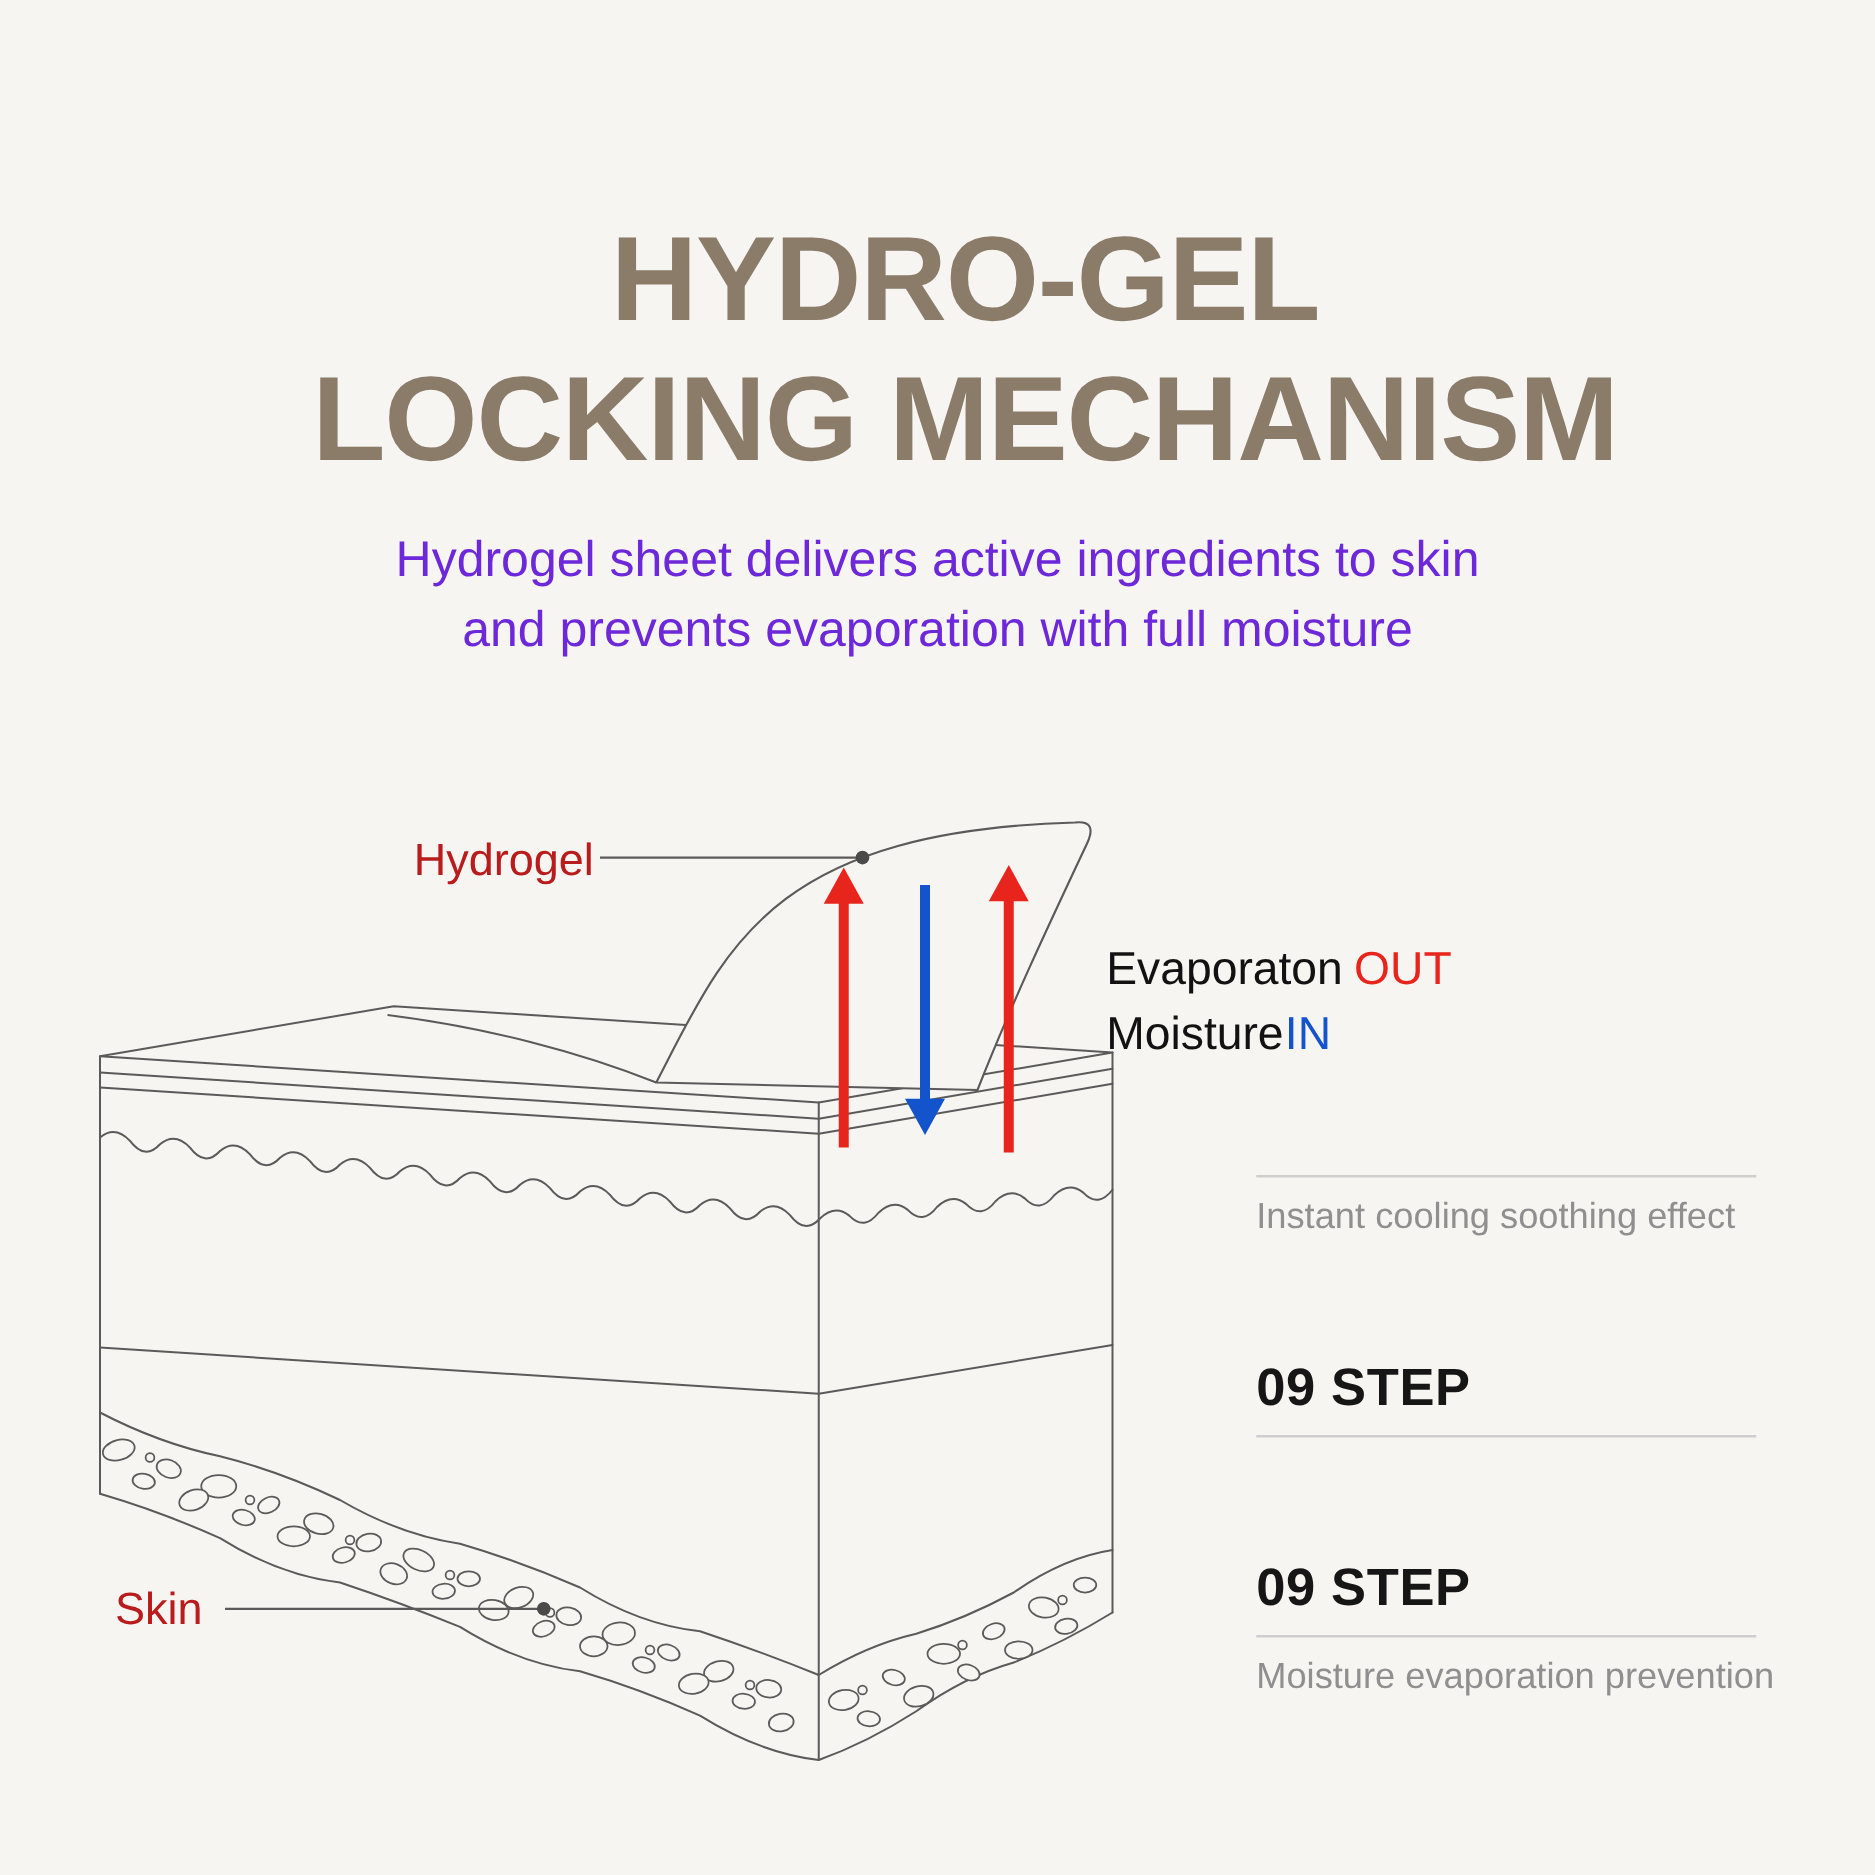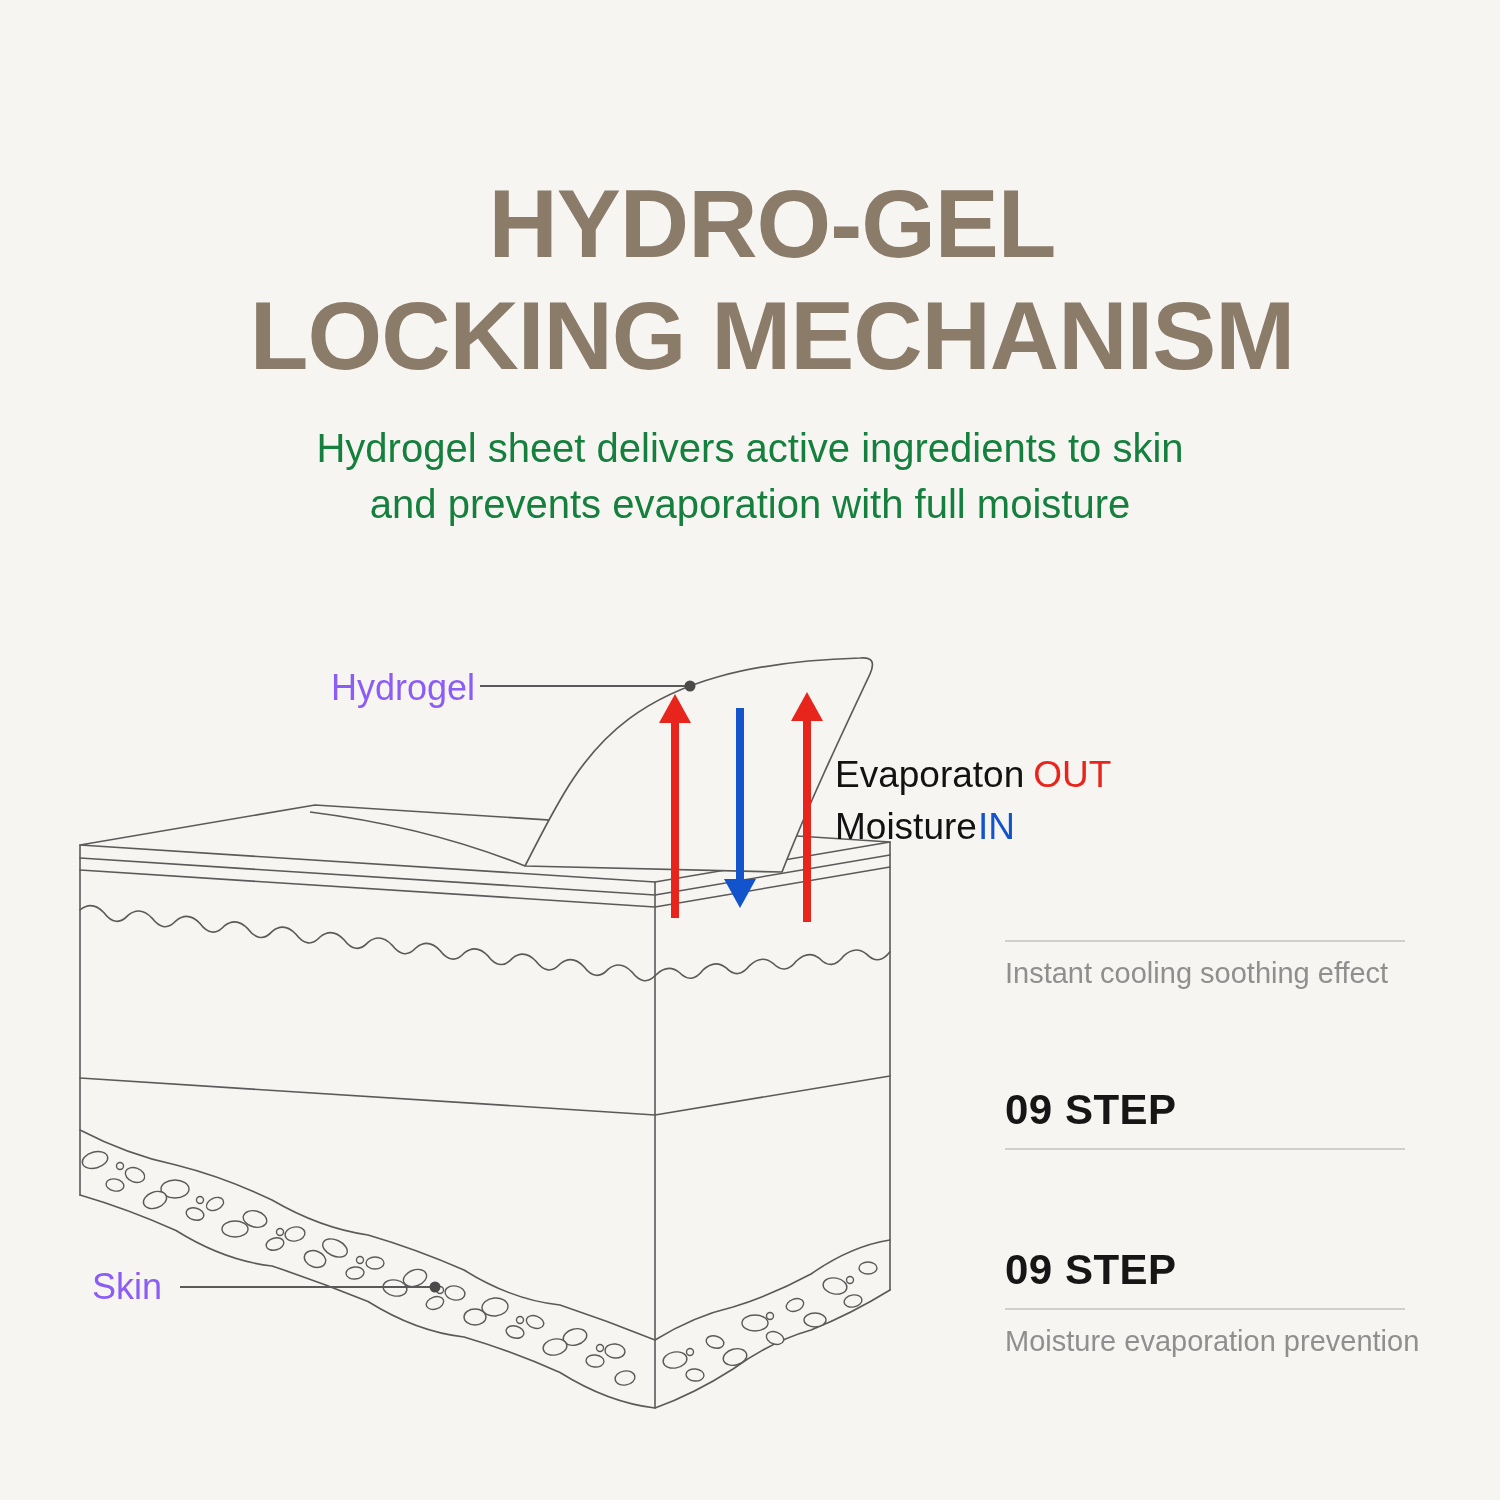--- a/index.html
+++ b/index.html
@@ -9,31 +9,31 @@
     background:#f7f5f2; overflow:hidden; margin:0 auto;
     font-family:"Liberation Sans","DejaVu Sans",sans-serif;
   }
   .title { position:absolute; top:168px; left:0; width:100%; text-align:center; }
   .title-line {
     font-size:96px; font-weight:800; color:#8b7c6a;
     letter-spacing:-1px; line-height:112px; white-space:nowrap;padding-left:44px;
   }
   .subtitle {
     position:absolute; top:420px; left:0; width:100%; text-align:center;
-    font-size:40px; font-weight:500; color:#15803d; line-height:56px;
+    font-size:40px; font-weight:500; color:#6d28d9; line-height:56px;
   }
   .diagram-svg { position:absolute; left:60px; top:600px; width:900px; height:820px; }
   .label {
-    position:absolute; font-size:36px; font-weight:500; color:#8b5cf6; line-height:44px;
+    position:absolute; font-size:36px; font-weight:500; color:#b91c1c; line-height:44px;
     white-space:nowrap;
   }
   .hydrogel-label { left:290px; top:666px; width:185px; text-align:right; }
   .skin-label { left:92px; top:1265px; }
   .flow-label {
-    position:absolute; left:835px; font-size:37px; font-weight:500; color:#121212;
+    position:absolute; left:885px; font-size:37px; font-weight:500; color:#121212;
     line-height:46px; white-space:nowrap;
   }
   .flow-label.evap { top:752px; }
   .flow-label.moist { top:804px; }
   .hl-out { color:#e8251c; margin-left:9px; }
   .hl-in  { color:#1353cb; margin-left:1px; }
   .step { position:absolute; left:1005px; width:400px; }
   .step.s1 { top:926px; }
   .step.s2 { top:1086px; }
   .step.s3 { top:1246px; }

